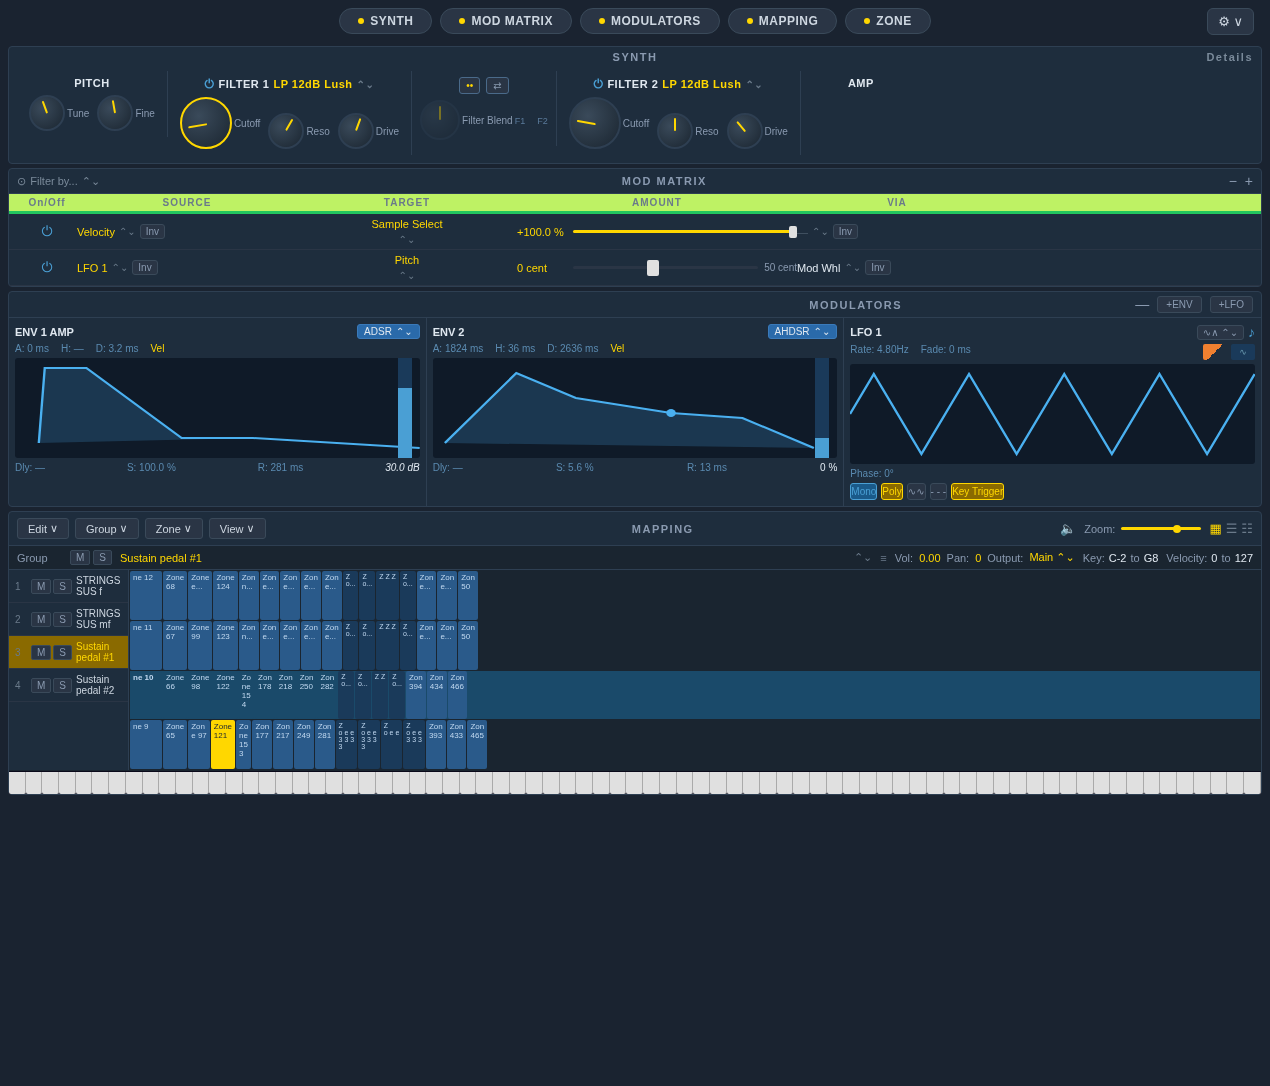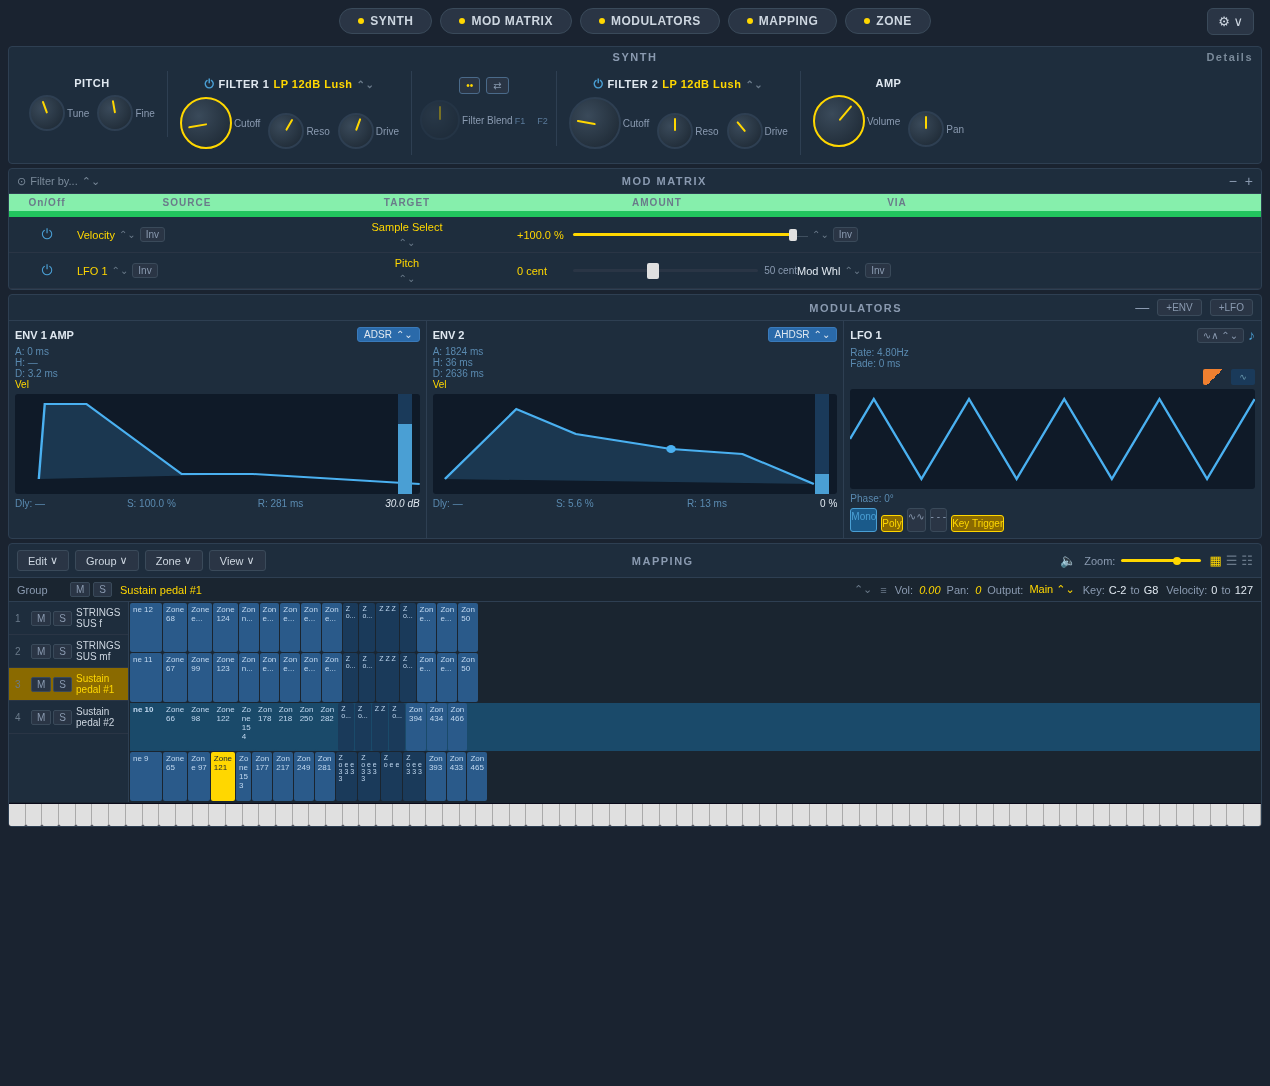--- a/index.html
+++ b/index.html
@@ -217,23 +217,23 @@
       color: #8a9ab0;
       cursor: pointer;
       font-size: 14px;
     }
     .mod-table {
       width: 100%;
     }
     .mod-table-header {
       display: grid;
       grid-template-columns: 60px 220px 220px 280px 200px;
-      background: #86efac;
+      background: #bef264;
       padding: 3px 8px;
-      border-bottom: 6px solid #22c55e;
+      border-bottom: 3px solid #22c55e;
     }
     .mod-table-header span {
       font-size: 10px;
       color: #6a7a8a;
       letter-spacing: 1px;
       font-weight: 600;
       text-align: center;
     }
     .mod-row {
       display: grid;
@@ -375,24 +375,24 @@
       border-radius: 3px;
       padding: 1px 6px;
       font-size: 10px;
       color: #e0e8f0;
       display: flex;
       align-items: center;
       gap: 4px;
     }
     .mod-stats {
       display: flex;
+      gap: 12px;
       font-size: 10px;
       color: #5a8ab0;
       margin-bottom: 4px;
-      flex-direction: column;
     }
     .env-display {
       background: #0f1a28;
       border-radius: 3px;
       height: 100px;
       position: relative;
       margin-bottom: 4px;
       overflow: hidden;
     }
     .env-canvas {
@@ -424,21 +424,20 @@
       border-radius: 3px;
       padding: 2px 0;
       font-size: 10px;
       color: #8a9ab0;
       cursor: pointer;
     }
     .lfo-btn.active-yellow {
       background: #8a6a00;
       border-color: #ffd700;
       color: #ffd700;
-      margin-top: 7px;
     }
     .lfo-btn.active-blue {
       background: #1a5a8a;
       border-color: #4a9fd4;
       color: #4a9fd4;
     }
     .vel-bar {
       position: absolute;
       right: 8px;
       top: 0;
@@ -555,21 +554,20 @@
     }
     .group-controls {
       display: flex;
       gap: 6px;
       align-items: center;
       font-size: 11px;
       color: #8a9ab0;
     }
     .group-value {
       color: #ffd700;
-      font-style: italic;
     }
     .output-select {
       background: none;
       border: none;
       color: #ffd700;
       cursor: pointer;
     }
     .key-range {
       display: flex;
       align-items: center;
@@ -829,34 +827,20 @@
             <div class="knob small">
               <div class="knob-indicator" style="transform: rotate(-40deg) translateX(-50%); background:#ffd700;"></div>
             </div>
             <span class="knob-label">Drive</span>
           </div>
         </div>
       </div>
 
       <div class="synth-group" style="border-right:none;">
         <div class="synth-group-title">AMP</div>
-        <div class="knobs-row">
-          <div class="knob-wrap">
-            <div class="knob large knob-yellow">
-              <div class="knob-indicator" style="transform: rotate(40deg) translateX(-50%); background:#ffd700;"></div>
-            </div>
-            <span class="knob-label">Volume</span>
-          </div>
-          <div class="knob-wrap">
-            <div class="knob small">
-              <div class="knob-indicator" style="transform: rotate(0deg) translateX(-50%);"></div>
-            </div>
-            <span class="knob-label">Pan</span>
-          </div>
-        </div>
       </div>
     </div>
   </div>
 </div>
 
 <div class="section">
   <div class="mod-matrix-header">
     <div class="filter-btn">
       <span>⊙</span>
       <span>Filter by...</span>

